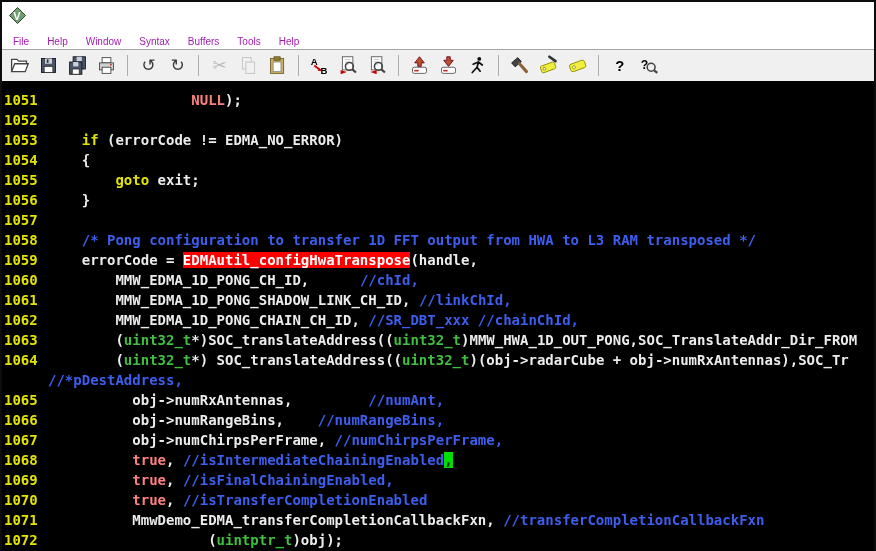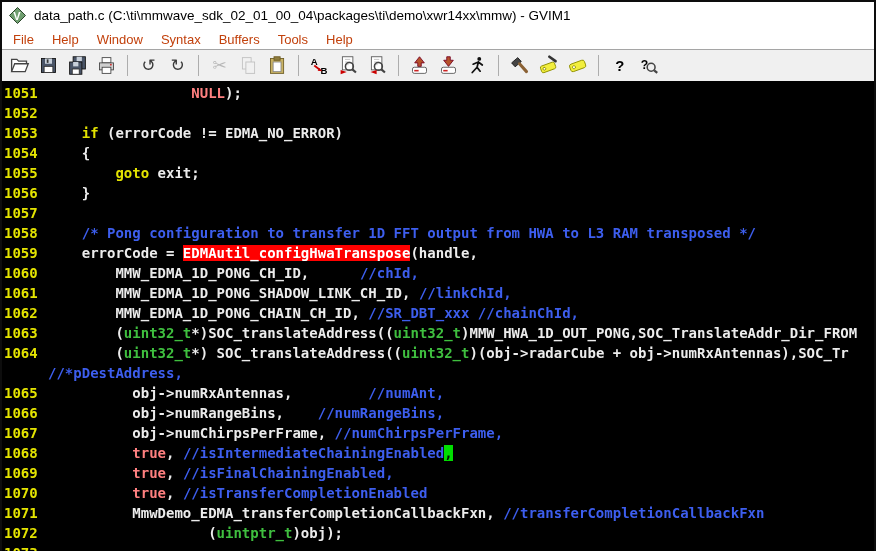--- a/index.html
+++ b/index.html
@@ -6,31 +6,31 @@
   .window{
     position:relative;width:876px;height:551px;box-sizing:border-box;
     border:2px solid #0d0d0d;border-bottom:none;
     background:#000;display:flex;flex-direction:column;overflow:hidden;
     font-family:"Liberation Sans",sans-serif;
   }
   .titlebar{height:26px;background:#fff;display:flex;align-items:center;padding-left:7px;flex:none;}
   .titlebar .apptitle{font-size:13.5px;color:#000;margin-left:8px;white-space:nowrap;}
   .vicon{width:17px;height:17px;flex:none;}
   .menubar{height:21px;background:#fff;display:flex;align-items:flex-end;padding-left:2px;flex:none;}
-  .menu-item{font-size:13px;color:#c2410c;padding:2px 9px;}
+  .menu-item{font-size:10px;color:#a21caf;padding:2px 9px;}
   .mdiv{height:1px;background:#a5a5a5;flex:none;}
   .toolbar{height:31px;background:#f0f0f0;display:flex;align-items:center;padding-left:3px;flex:none;}
   .tbtn{width:27px;height:25px;display:flex;align-items:center;justify-content:center;margin:0 1px;flex:none;}
   .tbtn svg{width:21px;height:21px;display:block;}
   .tbtn .g{font-size:17px;line-height:1;}
   .tbtn.disabled{opacity:.55;}
   .tsep{width:1px;height:21px;background:#adadad;margin:0 6px;flex:none;}
   svg text{font-family:"Liberation Sans",sans-serif;}
   .code{
-    flex:1;background:var(--bg,#000);overflow:hidden;padding-top:2px;
+    flex:1;background:var(--bg,#000);overflow:hidden;padding-top:9px;
     font-family:"DejaVu Sans Mono",monospace;font-size:14px;font-weight:bold;
     line-height:20px;white-space:pre;cursor:text;
   }
   .row{height:20px;padding-left:2px;}
   .ln{display:inline-block;width:44px;color:var(--ln,#e3e300);}
   .n{color:var(--n,#ececec);}
   .k{color:var(--k,#e3e300);}
   .c{color:var(--c,#3d5eee);}
   .t{color:var(--t,#3fbf3f);margin-top:18px;}
   .s{color:var(--s,#ff8080);}
@@ -39,21 +39,20 @@
 </style>
 </head>
 <body>
 
 <div class="window">
   <div class="titlebar">
     <svg class="vicon" viewBox="0 0 17 17">
       <polygon points="8.5,0.5 16.5,8.5 8.5,16.5 0.5,8.5" fill="#6f9e6f" stroke="#2a452a"></polygon>
       <text x="4.2" y="12.5" font-size="11" font-weight="bold" fill="#fff">V</text>
     </svg>
-    <span class="apptitle">data_path.c (C:\ti\mmwave_sdk_02_01_00_04\packages\ti\demo\xwr14xx\mmw) - GVIM1</span>
   </div>
   <div class="menubar">
       <div class="menu-item">File</div>
       <div class="menu-item">Help</div>
       <div class="menu-item">Window</div>
       <div class="menu-item">Syntax</div>
       <div class="menu-item">Buffers</div>
       <div class="menu-item">Tools</div>
       <div class="menu-item">Help</div>
     </div>

